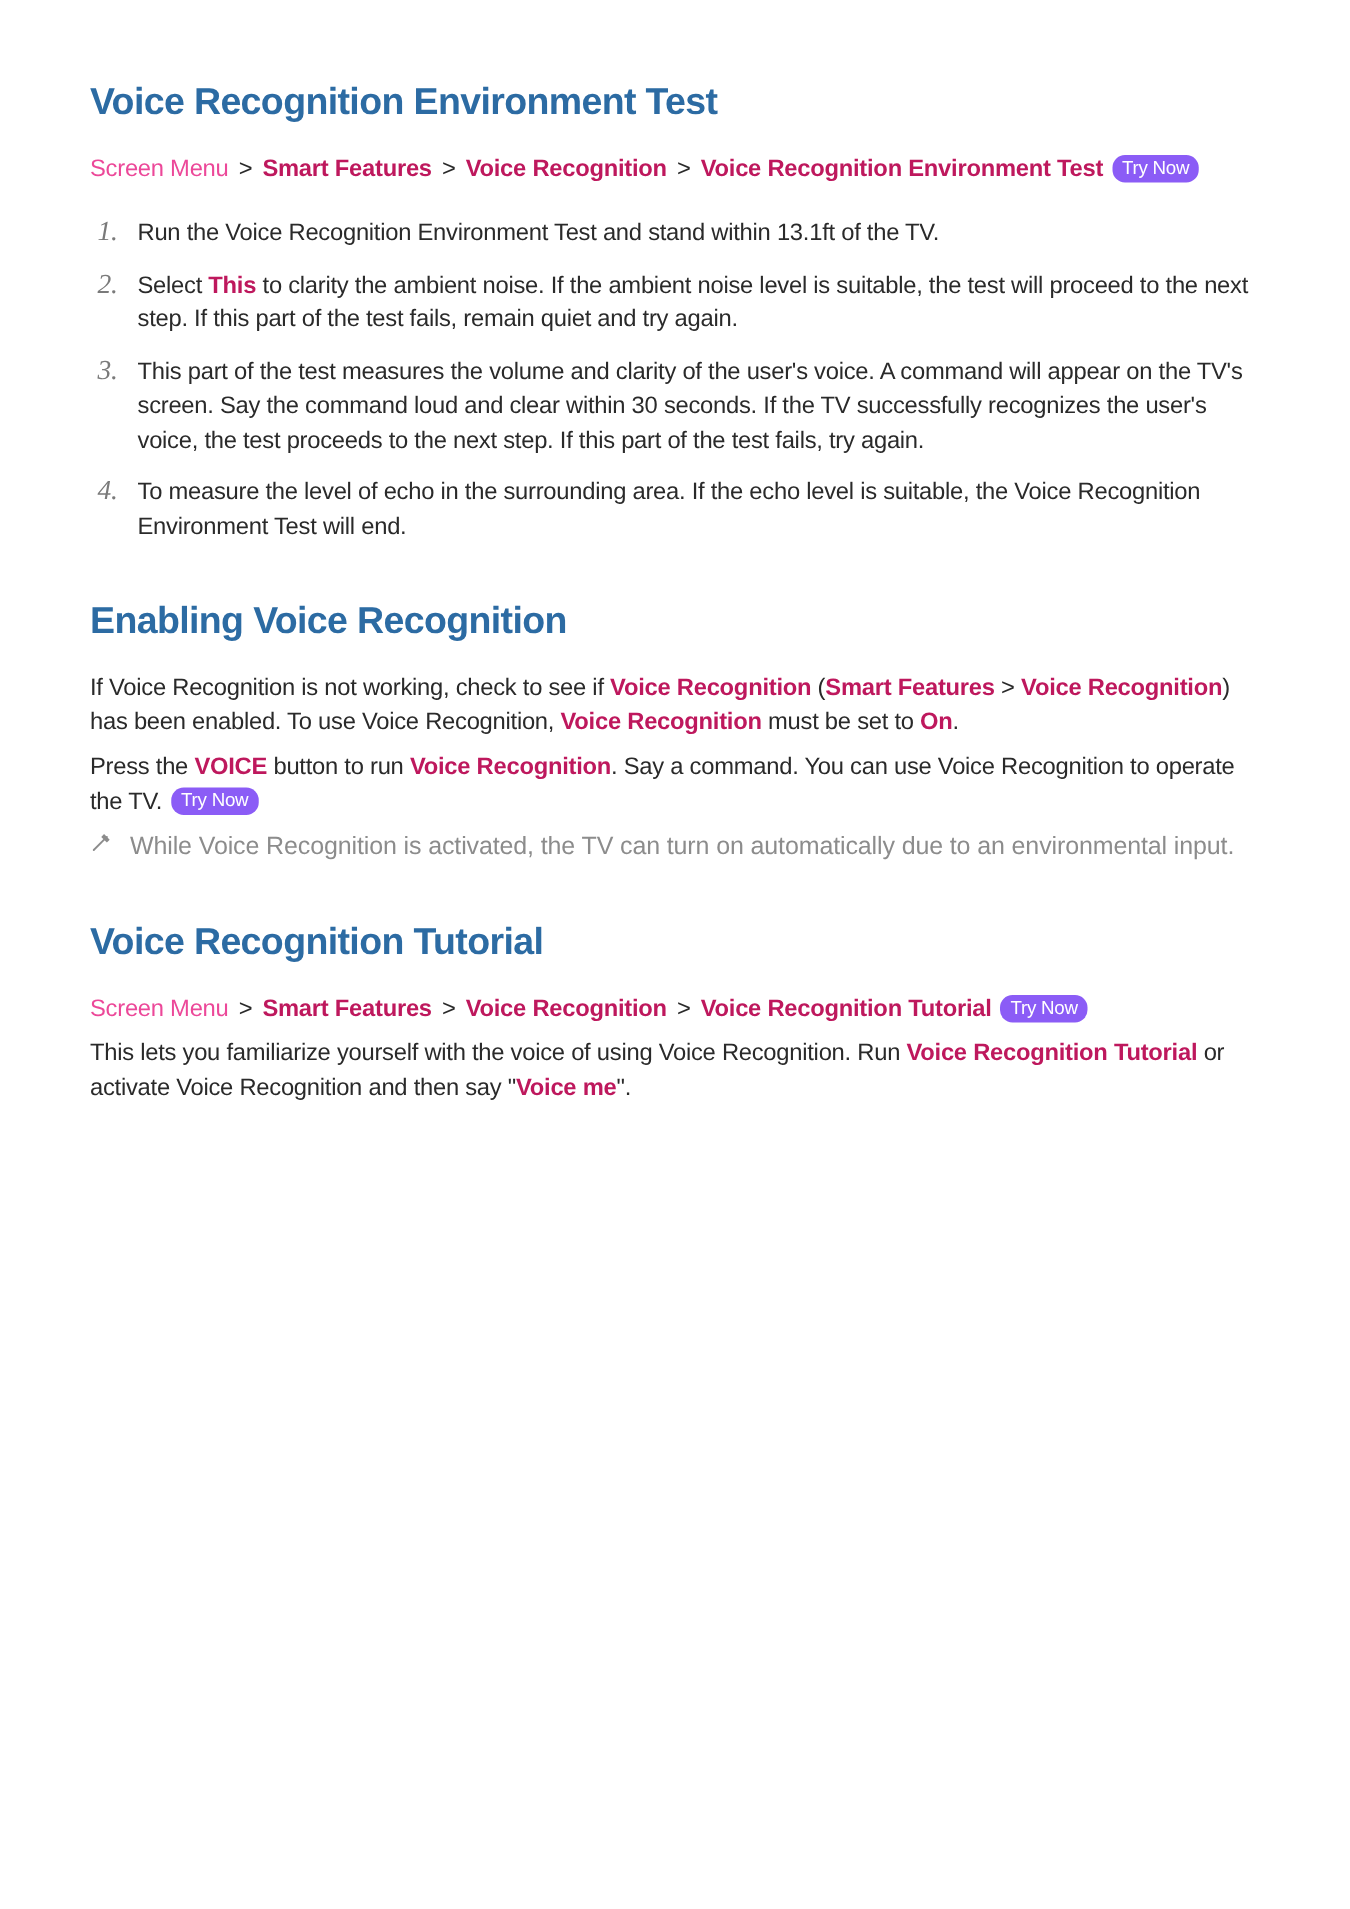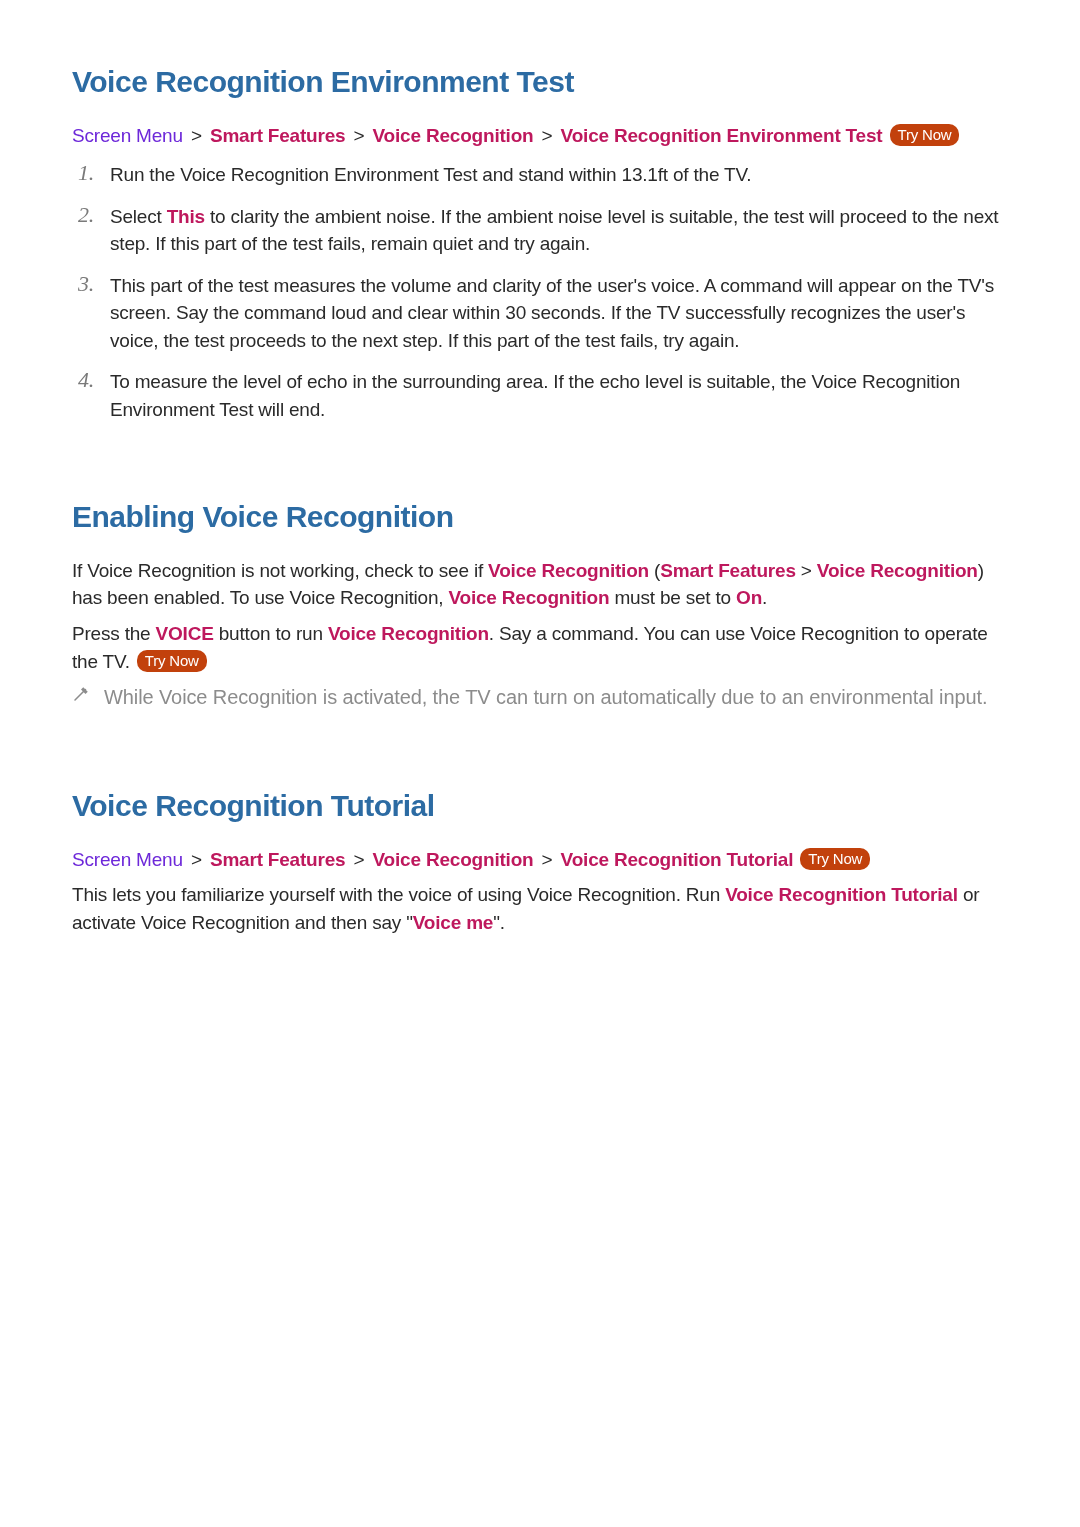--- a/index.html
+++ b/index.html
@@ -14,41 +14,41 @@
       line-height: 1.45;
       letter-spacing: -0.2px;
     }
     h2.section-title {
       color: #2c6ba3;
       font-weight: 600;
       font-size: 30px;
       margin-bottom: 18px;
       letter-spacing: -0.5px;
     }
-    .section + .section { margin-top: 72px; }
+    .section + .section { margin-top: 40px; }
     .breadcrumb { margin-bottom: 8px; }
-    .bc-plain { color: #6d28d9; }
+    .bc-plain { color: #ec4899; }
     .bc-sep { color: #2a2a2a; padding: 0 3px; }
     .hl { color: #be185d; font-weight: 600; }
     .try-now {
       display: inline-block;
-      background: #c2410c;
+      background: #8b5cf6;
       color: #fff;
       font-size: 15px;
       line-height: 1;
       padding: 3px 8px 4px 8px;
       border-radius: 10px;
       vertical-align: 2px;
       margin-left: 2px;
     }
     p.body-text { margin-bottom: 8px; }
     ol.steps {
       list-style: none;
       counter-reset: step;
-      margin-top: 12px;
+      margin-top: 24px;
     }
     ol.steps > li {
       counter-increment: step;
       position: relative;
       padding-left: 38px;
       margin-bottom: 14px;
     }
     ol.steps > li::before {
       content: counter(step) ".";
       position: absolute;

